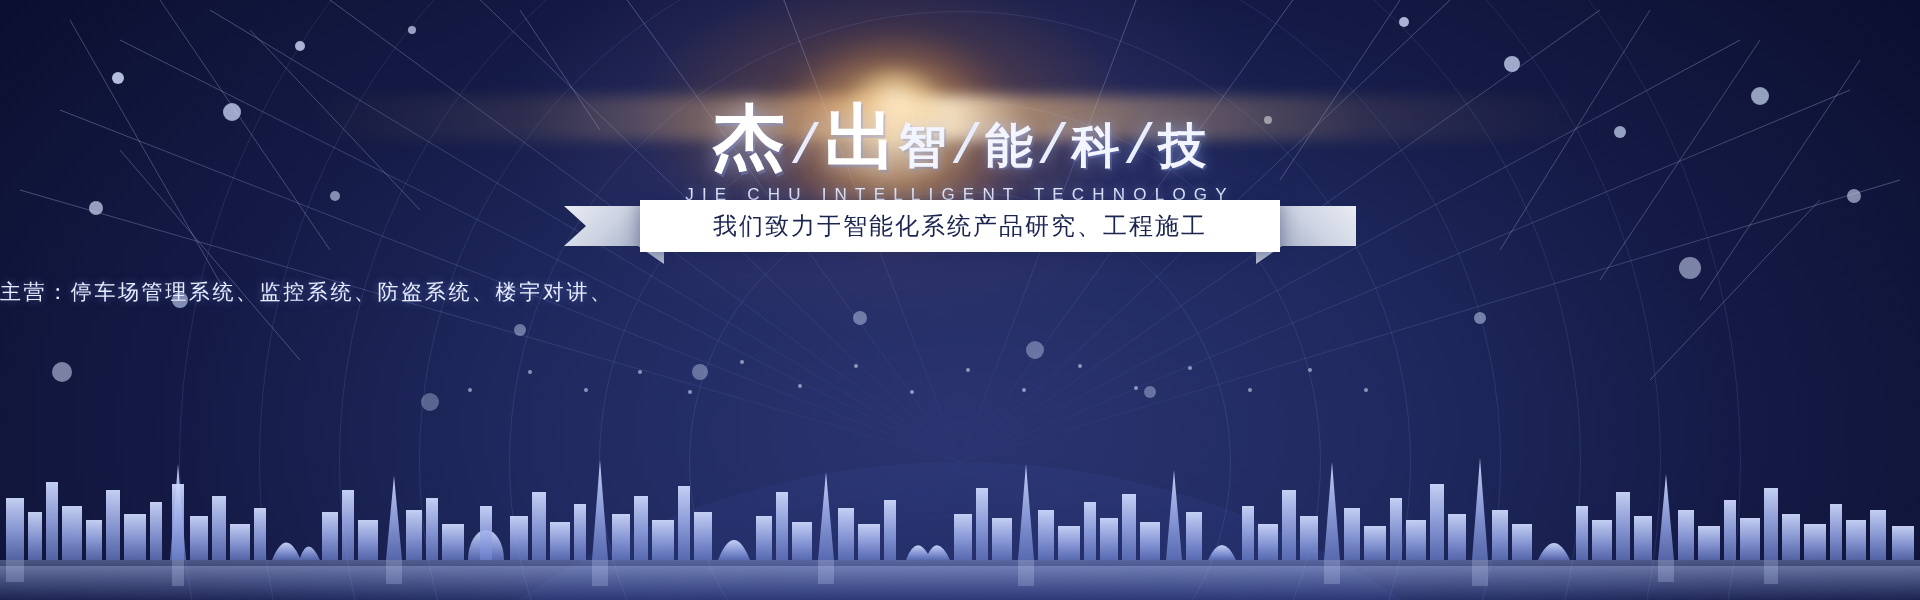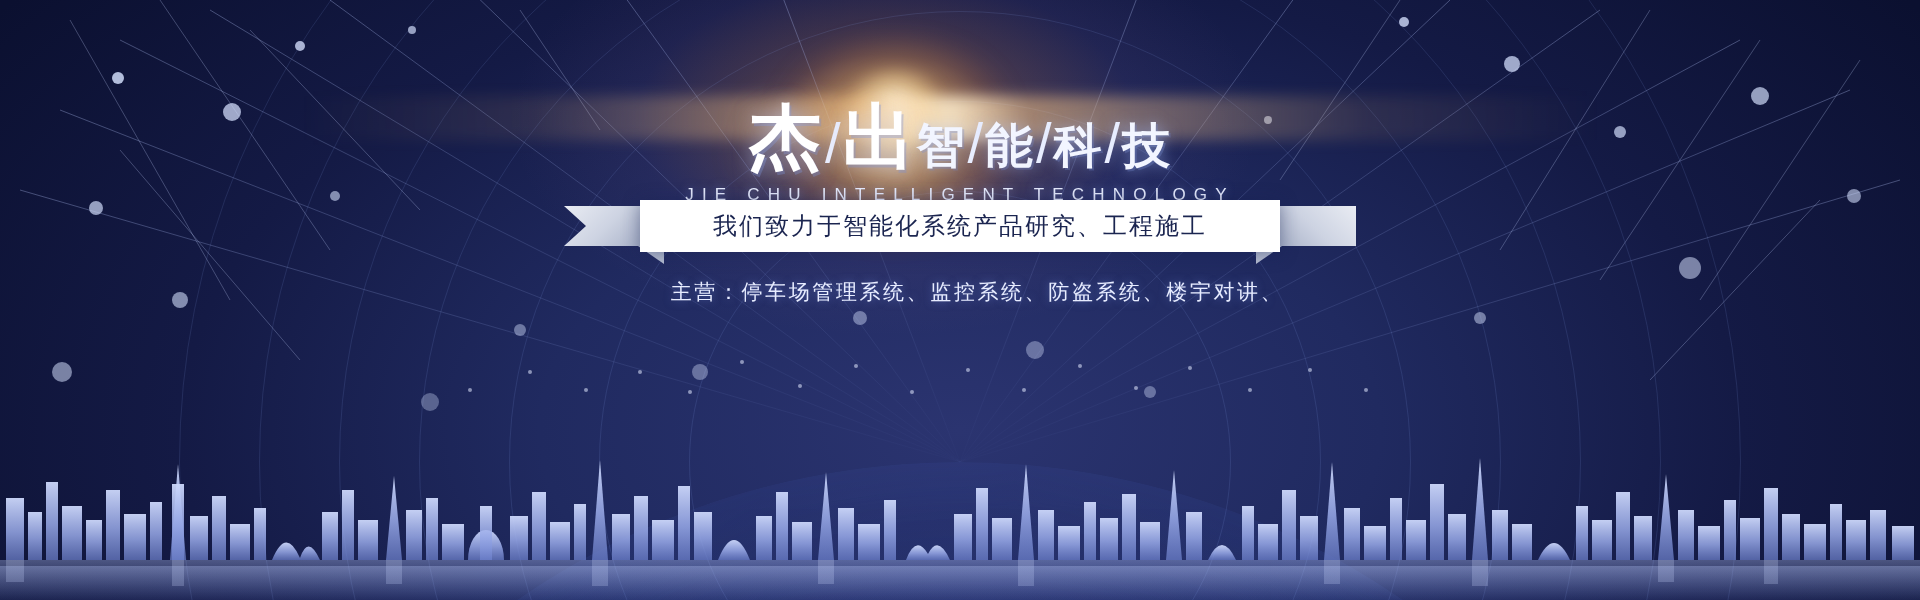--- a/index.html
+++ b/index.html
@@ -34,21 +34,21 @@
     background:radial-gradient(circle,rgba(255,235,200,.80) 0%,rgba(255,185,90,.42) 30%,rgba(255,150,60,.14) 58%,rgba(255,140,50,0) 75%);
     filter:blur(12px);pointer-events:none;}
   .glow-core2{position:absolute;left:840px;top:70px;width:110px;height:80px;border-radius:50%;
     background:radial-gradient(circle,rgba(255,255,245,.95) 0%,rgba(255,225,165,.55) 40%,rgba(255,190,110,0) 75%);
     filter:blur(7px);pointer-events:none;}
 
   
   .content{position:absolute;left:0;top:0;width:1920px;height:600px;}
 
   .title{position:absolute;left:0;right:0;top:90px;text-align:center;white-space:nowrap;
-    font-family:Liberation Sans, sans-serif;}
+    font-family:Liberation Mono, monospace;}
   .title .big{font-size:72px;font-weight:bold;color:#ffffff;letter-spacing:2px;
     text-shadow:0 0 18px rgba(180,200,255,.55),2px 3px 0 rgba(120,140,210,.35),0 0 44px rgba(255,220,170,.30);}
   .title .sml{font-size:48px;font-weight:bold;color:#f2f5ff;letter-spacing:1px;
     text-shadow:0 0 14px rgba(170,195,255,.55),2px 2px 0 rgba(110,130,200,.30);}
   .title .sep{font-size:56px;font-weight:300;color:#e9eeff;padding:0 2px;
     text-shadow:0 0 14px rgba(170,195,255,.6);}
 
   .subtitle{position:absolute;left:0;right:0;top:170px;text-align:center;
     font-size:17px;letter-spacing:8.2px;color:#e8edff;font-weight:normal;
     text-shadow:0 0 10px rgba(150,180,255,.55);margin-top:15px;}
@@ -63,21 +63,21 @@
   .ribbon-fold{position:absolute;top:46px;width:26px;height:18px;background:#b9c1d4;}
   .ribbon-fold.l{left:-2px;clip-path:polygon(0 0,100% 0,100% 100%);}
   .ribbon-fold.r{right:-2px;clip-path:polygon(0 0,100% 0,0 100%);}
   .ribbon-main{position:absolute;left:0;top:0;width:640px;height:52px;background:#ffffff;
     display:flex;align-items:center;justify-content:center;
     box-shadow:0 2px 18px rgba(20,30,80,.45);}
   .ribbon-main span{font-size:24px;color:#1b2550;letter-spacing:2px;
     font-family:Liberation Mono, monospace;}
 
   
-  .desc{position:absolute;left:0;right:0;top:274px;text-align:center;padding-left:35px;}
+  .desc{position:absolute;left:0;right:0;top:274px;text-align:left;}
   .desc div{font-size:21px;color:#e7ecff;letter-spacing:2.6px;line-height:36px;
     font-family:"DejaVu Sans","Liberation Sans",sans-serif;
     text-shadow:0 0 8px rgba(120,150,240,.5);}
 
   
   .skyline{position:absolute;left:0;bottom:0;width:1920px;height:180px;}
   .ground{position:absolute;left:0;bottom:0;width:1920px;height:34px;
     background:linear-gradient(180deg,rgba(190,205,255,.30) 0%,rgba(120,145,230,.12) 100%);}
 </style>
 </head>

